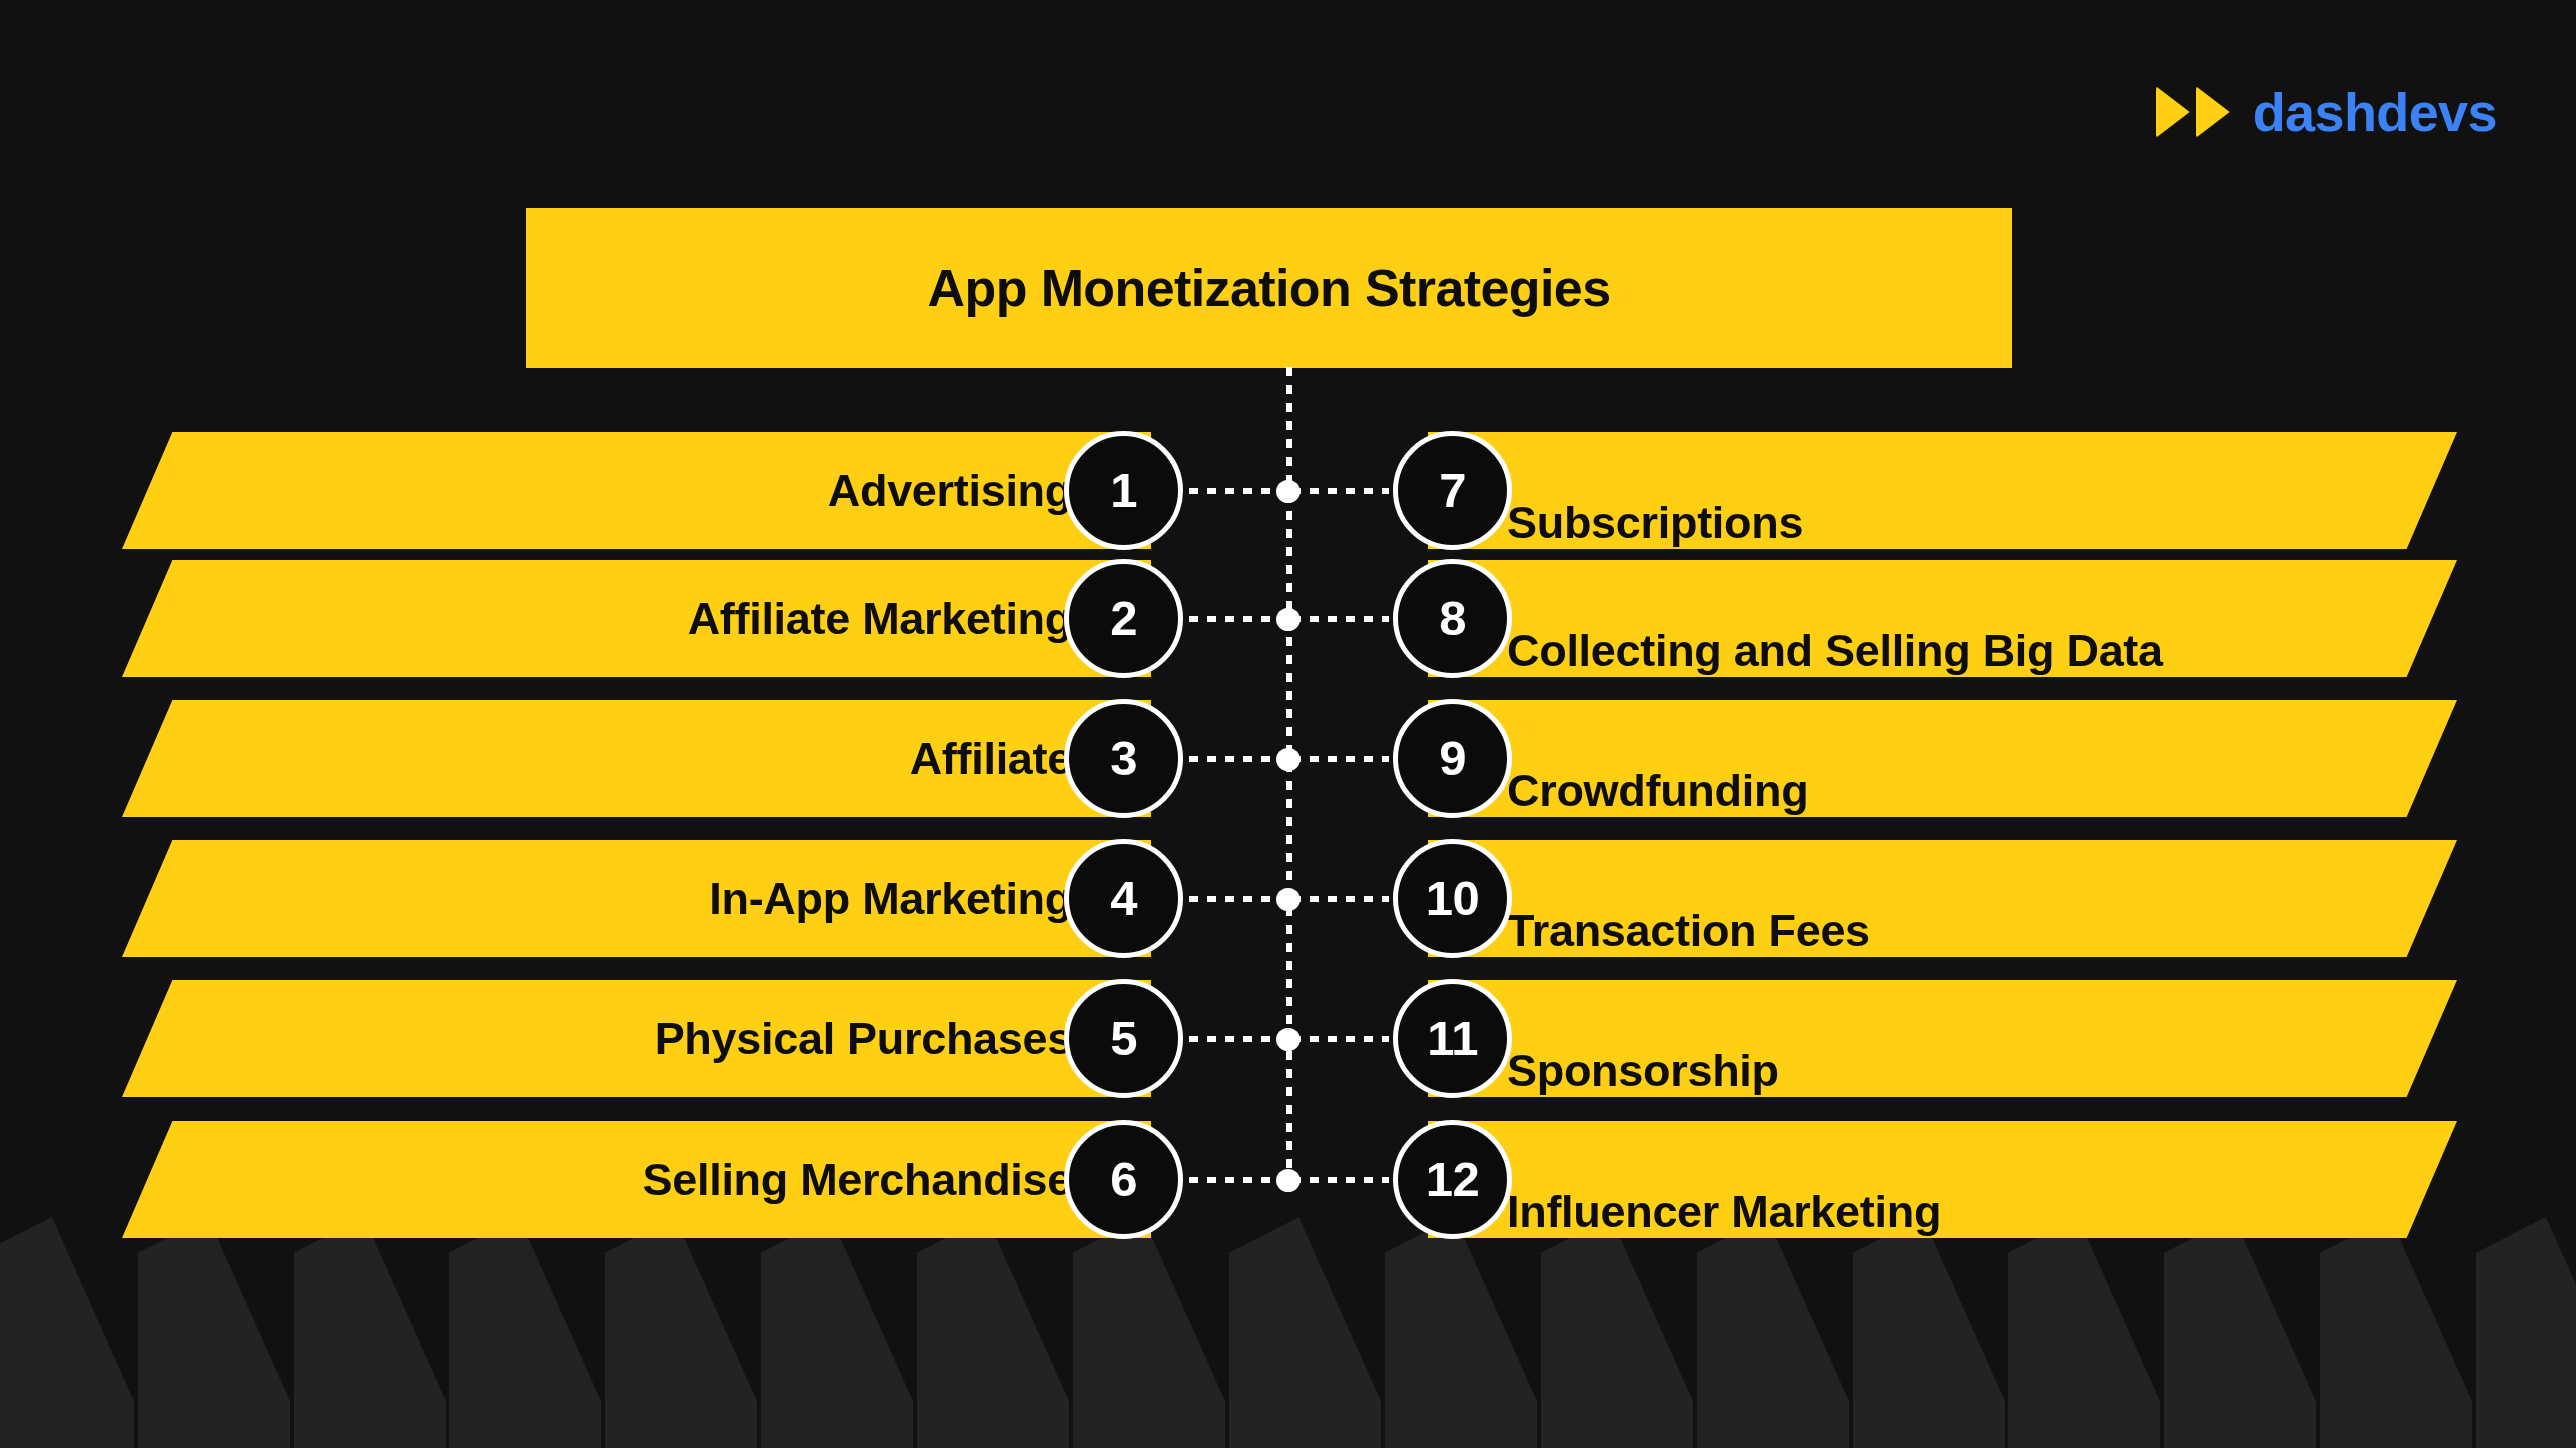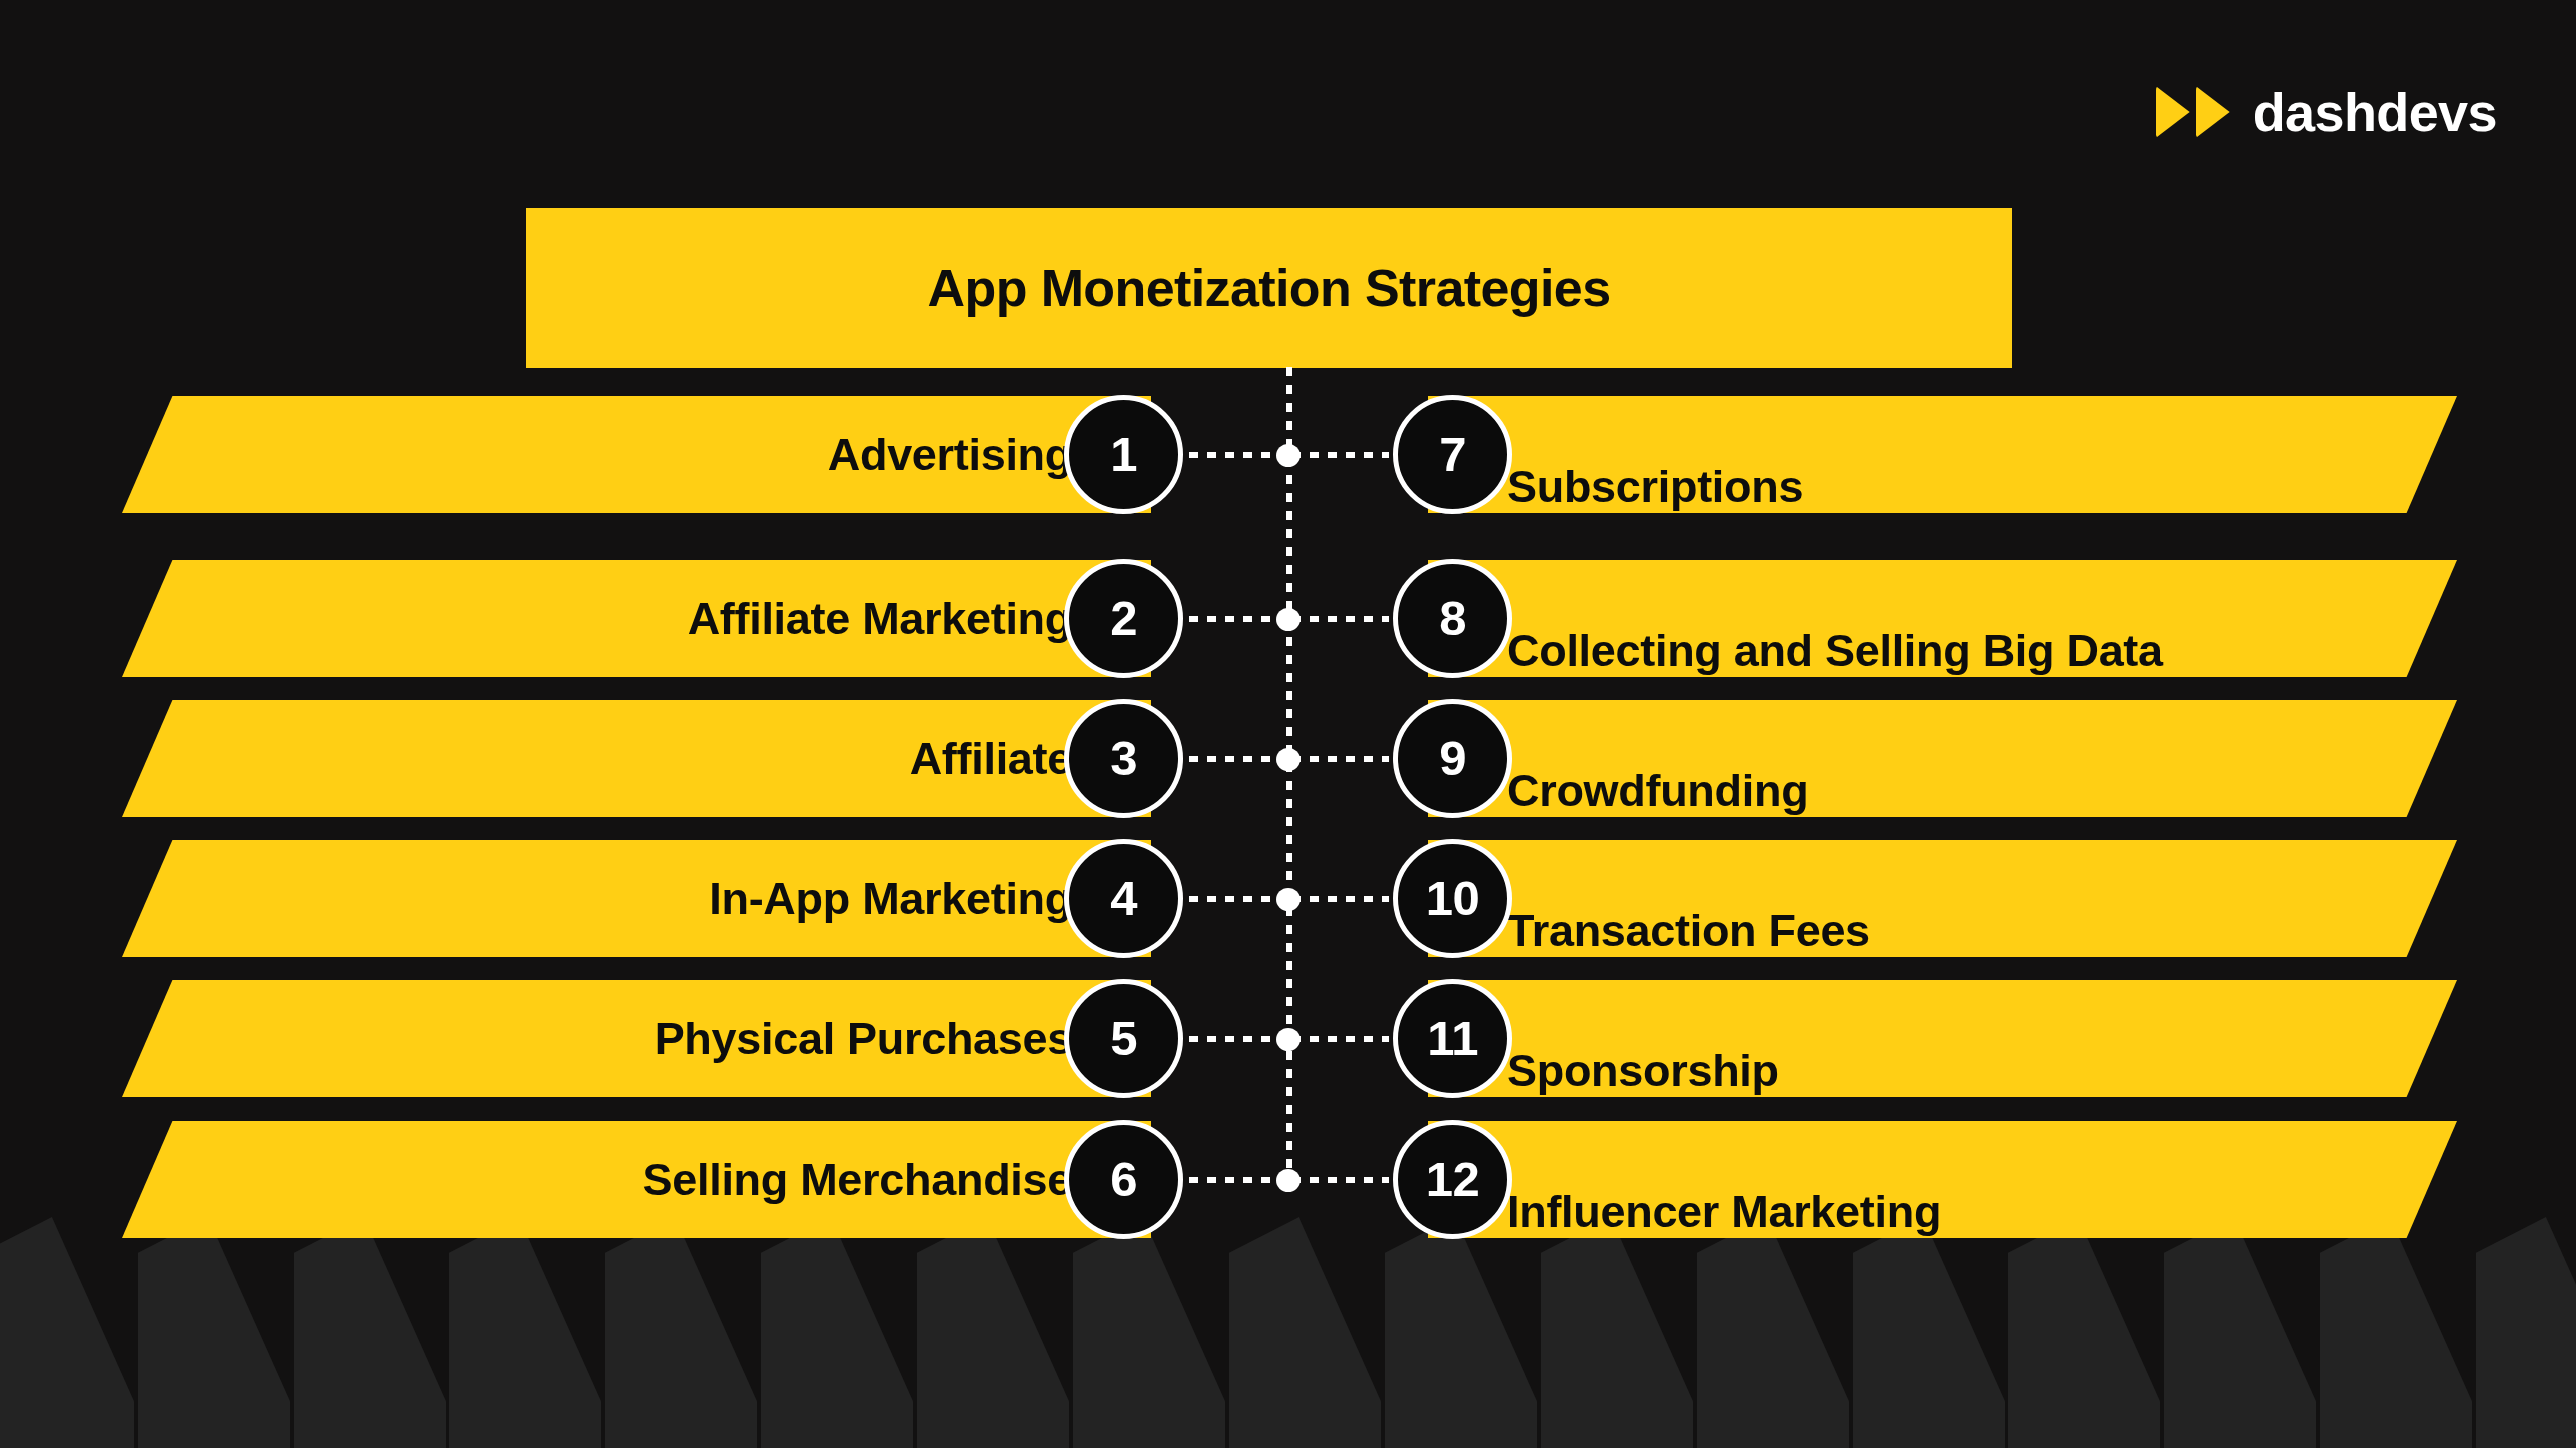--- a/index.html
+++ b/index.html
@@ -51,21 +51,21 @@
     align-items: center;
   }
   .logo-tri {
     width: 34px;
     height: 52px;
     background: #FFCF14;
     clip-path: polygon(0% 0%, 100% 50%, 0% 100%);
     border-radius: 3.7px;
   }
   #logo-text {
-    color: #ffffff;
+    color: #3b82f6;
     font-size: 54px;
     font-weight: 700;
     letter-spacing: -0.6px;
     line-height: 1;
   }
 
   
   #title-banner {
     position: absolute;
     left: 526px;
@@ -213,21 +213,21 @@
     <div id="logo-text">dashdevs</div>
   </div>
 
   <div id="title-banner">
     <div id="title-text">App Monetization Strategies</div>
   </div>
 
   <div id="spine"></div>
 
   <div id="rows-host">
-      <div class="row" style="top: 396px;">
+      <div class="row" style="top: 432px;">
         <div class="bar bar-left">
           <span class="bar-label">Advertising</span>
         </div>
         <div class="bar bar-right">
           <span class="bar-label">Subscriptions</span>
         </div>
         <div class="connector conn-left"></div>
         <div class="conn-dot"></div>
         <div class="connector conn-right"></div>
         <div class="badge badge-left">1</div>

